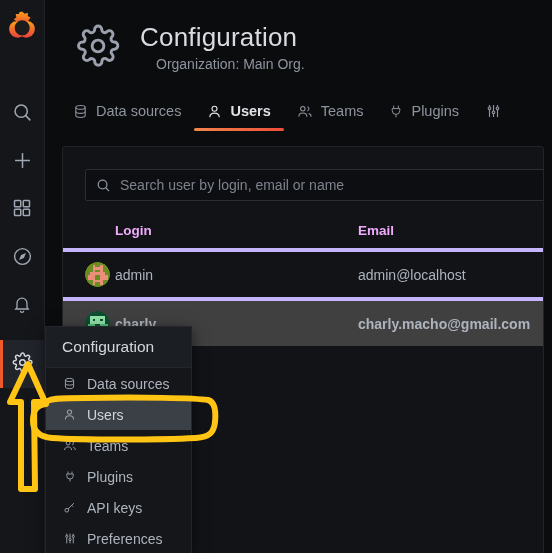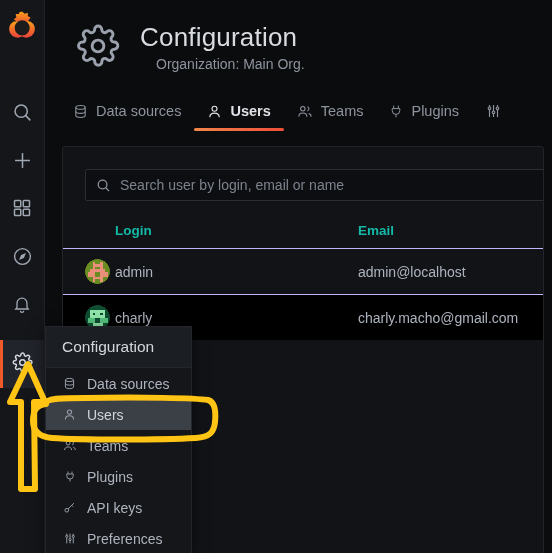--- a/index.html
+++ b/index.html
@@ -82,31 +82,31 @@
     background: transparent; border: 0; outline: 0;
     color: #c7ccd4; font-size: 14px;
     font-family: "Liberation Sans", sans-serif;
     width: 100%; height: 100%;
   }
   #search-input::placeholder { color: #7d838d; }
 
   
   table { width: 100%; border-collapse: collapse; margin-top: 14px; }
   th {
-    text-align: left; font-size: 13.5px; color: #14b8a6; font-weight: bold;
+    text-align: left; font-size: 13.5px; color: #f0abfc; font-weight: bold;
     padding: 8px 0 10px 0;
   }
   th.c-av { width: 52px; padding-left: 22px; }
   th.c-login { width: 243px; }
   td {
     font-size: 14px; color: #aeb4be; padding: 10px 0; height: 40px;
-    border-top: 1px solid #c4b5fd;
+    border-top: 4px solid #c4b5fd;
   }
   td.c-av { padding-left: 22px; }
-  tr.row-odd td { background: #000000; }
+  tr.row-odd td { background: #404040; font-weight: bold; }
   .avatar {
     width: 25px; height: 25px; border-radius: 50%;
     display: block;
   }
 
   
   #dropdown {
     position: absolute; left: 45px; top: 326px; width: 147px;
     background: #141619;
     border: 1px solid #24262c;

